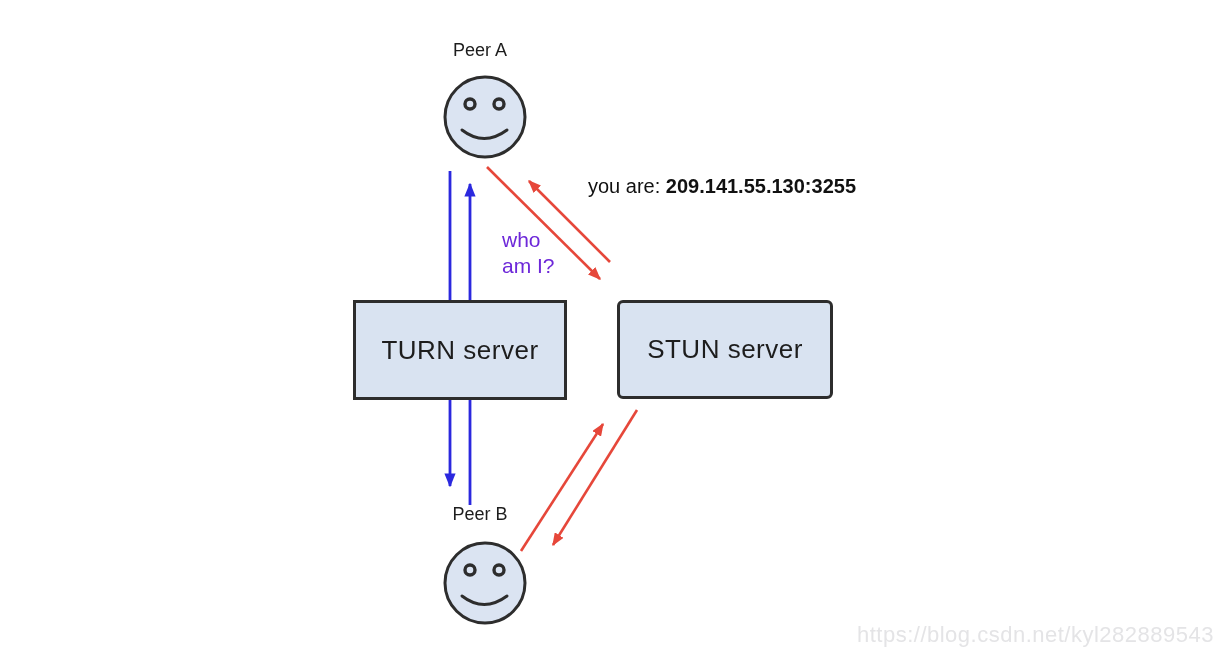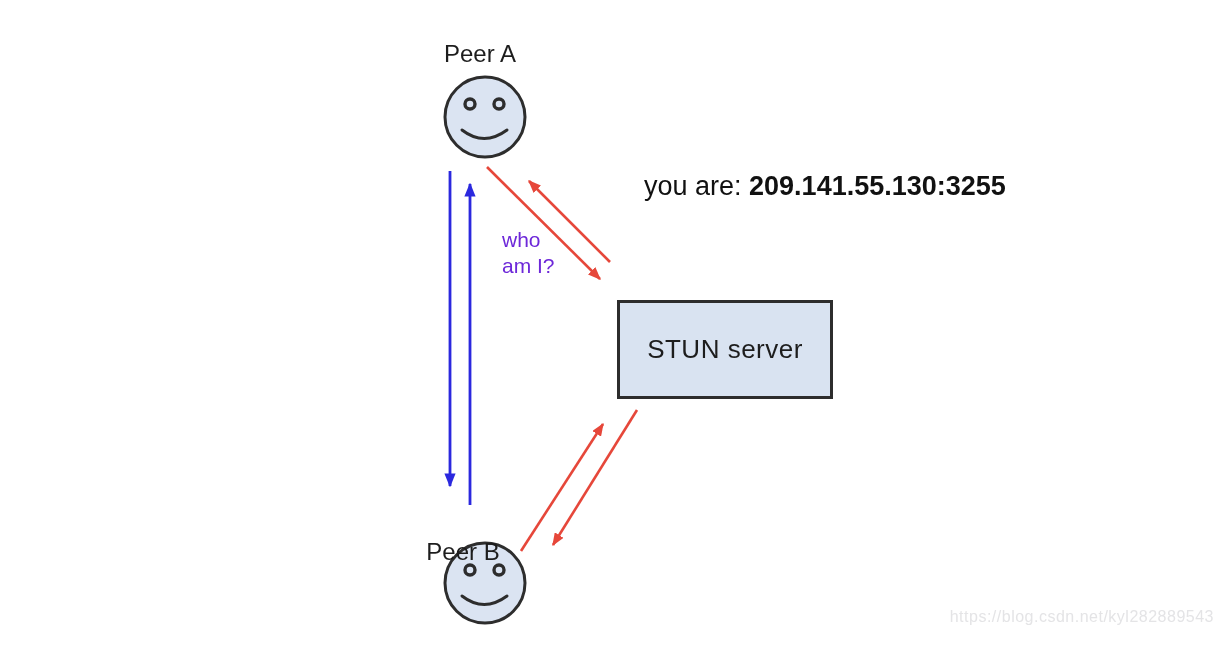--- a/index.html
+++ b/index.html
@@ -27,57 +27,57 @@
     background: #d9e3f1;
     border: 3px solid #2d2d2d;
     display: flex;
     align-items: center;
     justify-content: center;
     font-size: 26px;
     color: #1d1d1d;
     letter-spacing: 0.5px;
   }
   #turn-box { left: 353px; top: 300px; width: 208px; height: 94px; }
-  #stun-box { left: 617px; top: 300px; width: 210px; height: 93px; }
+  #stun-box { left: 617px; top: 300px; width: 210px; height: 93px; border-radius: 6px; }
   .node-label {
     position: absolute;
     z-index: 3;
     width: 170px;
     text-align: center;
-    font-size: 24px;
+    font-size: 18px;
     color: #1d1d1d;
   }
   #peer-a-label { left: 395px; top: 40px; }
-  #peer-b-label { left: 378px; top: 504px; margin-top: 34px; }
+  #peer-b-label { left: 395px; top: 504px; }
   #who-am-i {
     position: absolute;
     z-index: 3;
     left: 502px;
     top: 227px;
     font-size: 21px;
     line-height: 26px;
     color: #6d28d9;
   }
   #stun-answer {
     position: absolute;
     z-index: 3;
-    left: 644px;
+    left: 588px;
     top: 174px;
-    font-size: 27px;
+    font-size: 20px;
     line-height: 25px;
     color: #111111;
     white-space: nowrap;
   }
   #stun-answer .bold { font-weight: 700; }
   #watermark {
     position: absolute;
     z-index: 3;
     right: 10px;
-    bottom: 24px;
-    font-size: 16px;
+    bottom: 2px;
+    font-size: 22px;
     color: #e4e4e6;
     letter-spacing: 0.5px;
   }
 </style>
 </head>
 <body>
 
 <div id="canvas">
 
   <svg id="arrow-layer" width="1224" height="650" viewBox="0 0 1224 650">
@@ -107,20 +107,23 @@
     </g>
 
     <g>
       <circle cx="485" cy="583" r="40" stroke-width="3" fill="#dbe4f2" stroke="#2d2d2d"></circle>
       <circle cx="470" cy="570" r="5" fill="none" stroke-width="3.4" stroke="#2d2d2d"></circle>
       <circle cx="499" cy="570" r="5" fill="none" stroke-width="3.4" stroke="#2d2d2d"></circle>
       <path d="M462 596 Q484 613 507 596" fill="none" stroke-width="3" stroke-linecap="round" stroke="#2d2d2d"></path>
     </g>
   </svg>
 
+  <div id="turn-box" class="server-box">
+    <span>TURN server</span>
+  </div>
   <div id="stun-box" class="server-box">
     <span>STUN server</span>
   </div>
 
   <div id="peer-a-label" class="node-label">Peer A</div>
   <div id="peer-b-label" class="node-label">Peer B</div>
 
   <div id="who-am-i">
     <div>who</div>
     <div>am I?</div>

